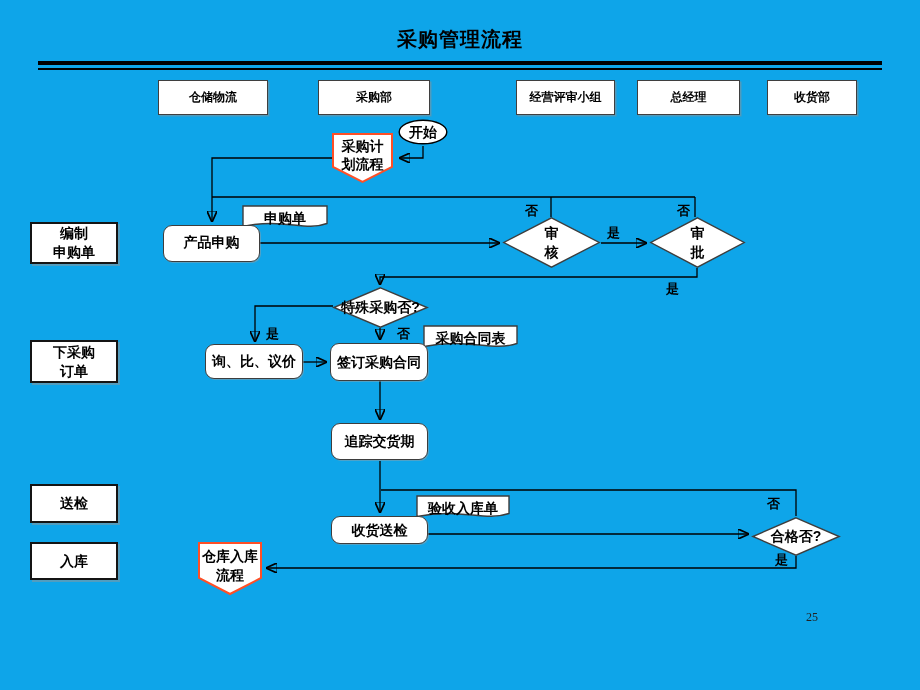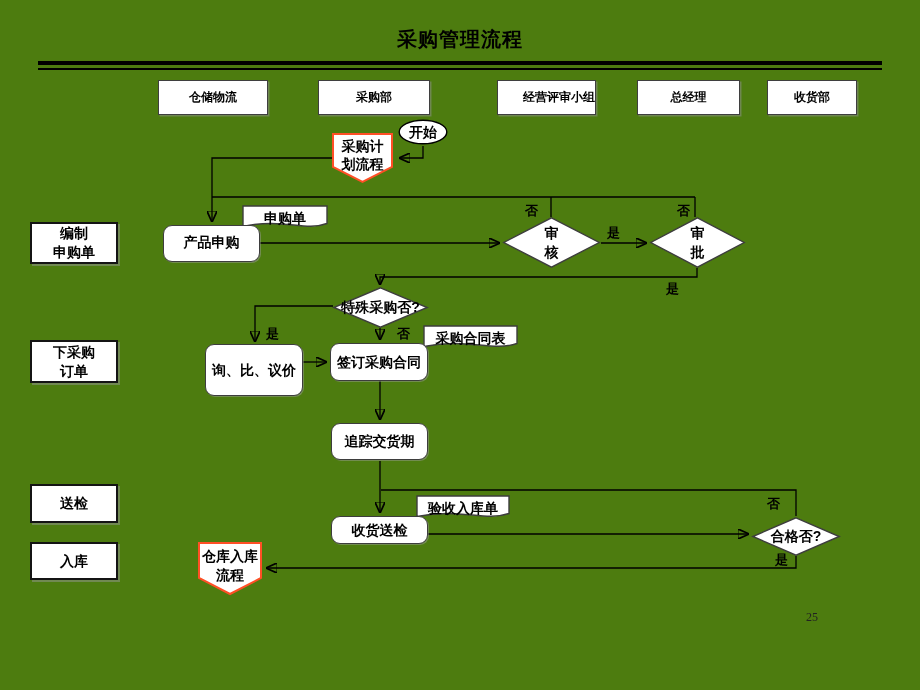--- a/index.html
+++ b/index.html
@@ -1,17 +1,17 @@
 <!DOCTYPE html>
 <html><head>
 <meta charset="utf-8">
 <style>
   html,body{margin:0;padding:0;background:#fff;}
   #canvas{
-    position:relative;width:920px;height:690px;background:#4d7c0f;
+    position:relative;width:920px;height:690px;background:#0ea5e9;
     font-family:"Liberation Sans","DejaVu Sans",sans-serif;overflow:hidden;color:#000;
   }
   #title{
     position:absolute;top:26px;left:0;width:920px;text-align:center;
     font-size:20px;font-weight:700;letter-spacing:1px;color:#000;
   }
   #rule{
     position:absolute;left:38px;top:61px;width:844px;height:3px;
     border-top:4px solid #000;border-bottom:2px solid #000;
   }
@@ -59,21 +59,21 @@
 
   <div id="title">采购管理流程</div>
   <div id="rule"></div>
 
   <div class="lane" style="left:158px;width:110px;">
       <span>仓储物流</span>
     </div>
   <div class="lane" style="left:318px;width:112px;">
       <span>采购部</span>
     </div>
-  <div class="lane" style="left:497px;width:99px;justify-content:flex-end;">
+  <div class="lane" style="left:516px;width:99px;">
       <span>经营评审小组</span>
     </div>
   <div class="lane" style="left:637px;width:103px;">
       <span>总经理</span>
     </div>
   <div class="lane" style="left:767px;width:90px;">
       <span>收货部</span>
     </div>
 
   <div class="sidebox" style="top:222px;height:42px;"><span>编制
@@ -142,21 +142,21 @@
     <svg class="shape accent" width="64" height="53">
         <polygon points="1,1 63,1 63,36 32,52 1,36" style="stroke:#ff4f26;"></polygon>
       </svg>
     <span class="lbl" style="margin-top:-6px;">仓库入库
 流程</span>
   </div>
 
   <div class="node rounded" style="left:163px;top:225px;width:97px;height:37px;font-family:Liberation Serif, serif;">
     <span class="lbl">产品申购</span>
   </div>
-  <div class="node rounded" style="left:205px;top:344px;width:98px;height:52px;">
+  <div class="node rounded" style="left:205px;top:344px;width:98px;height:35px;">
     <span class="lbl">询、比、议价</span>
   </div>
   <div class="node rounded" style="left:330px;top:343px;width:98px;height:38px;">
     <span class="lbl">签订采购合同</span>
   </div>
   <div class="node rounded" style="left:331px;top:423px;width:97px;height:37px;">
     <span class="lbl">追踪交货期</span>
   </div>
   <div class="node rounded" style="left:331px;top:516px;width:97px;height:28px;">
     <span class="lbl">收货送检</span>

